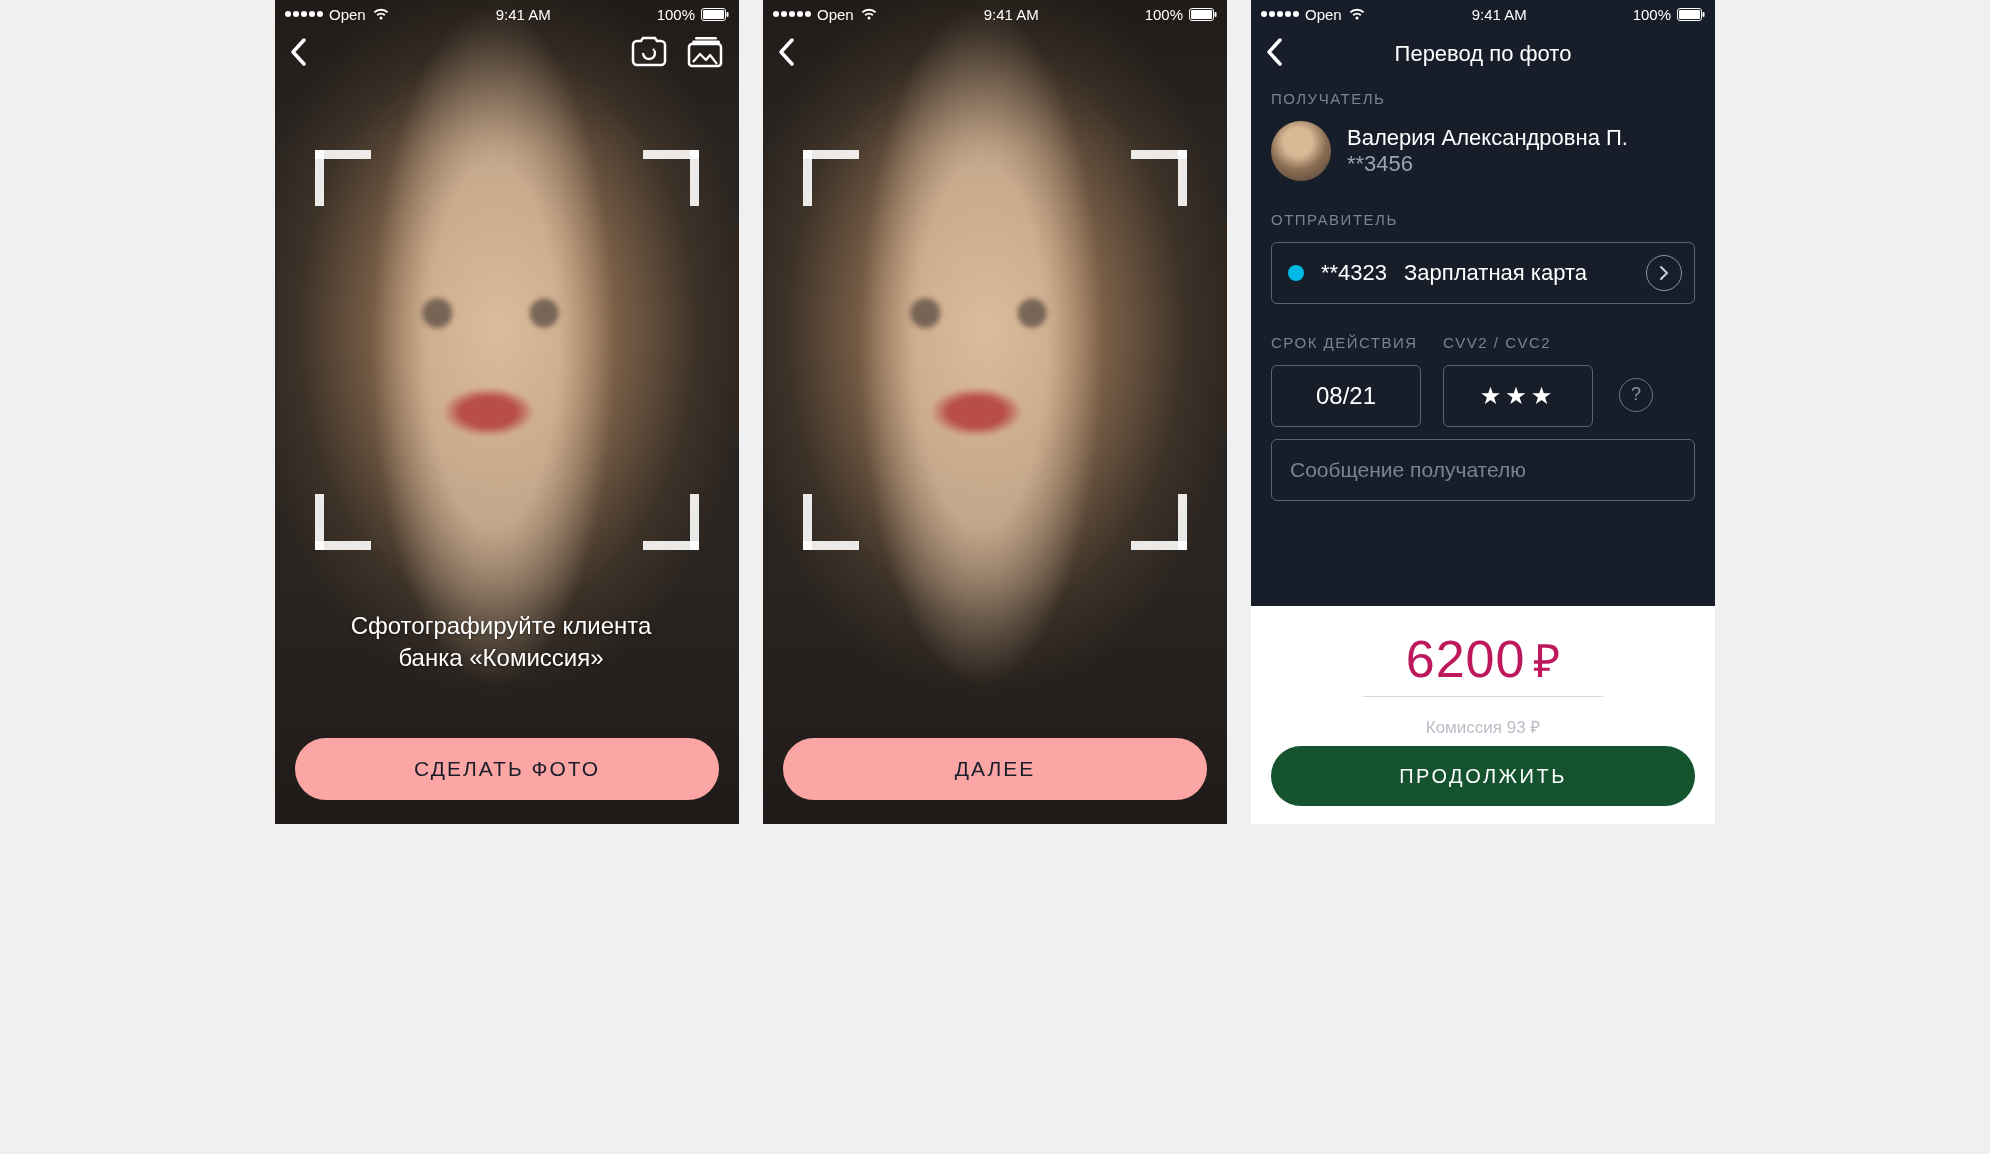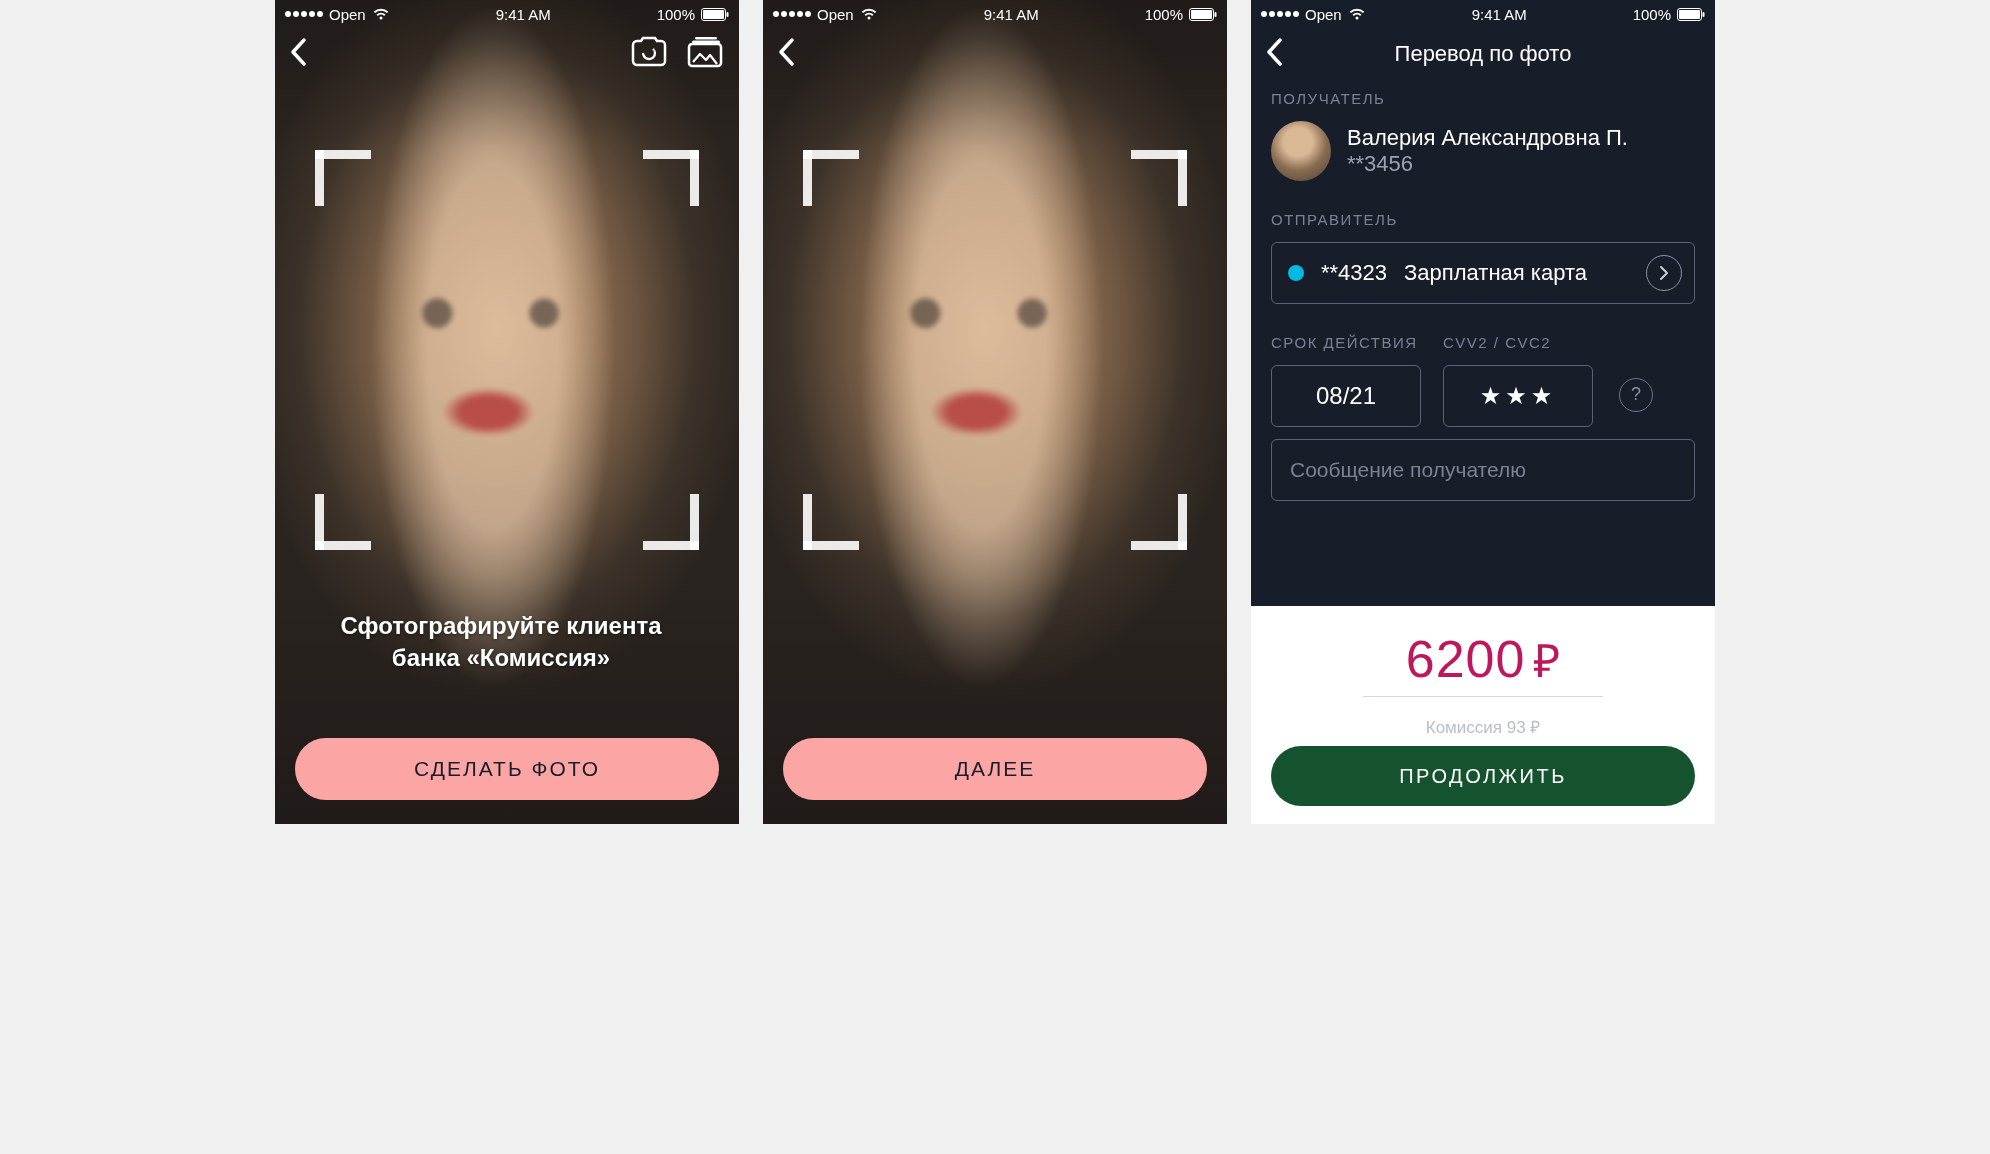--- a/index.html
+++ b/index.html
@@ -75,21 +75,21 @@
   .corner.bl { bottom:0; left:0; }
   .corner.br { bottom:0; right:0; }
   .corner.tl::before, .corner.tr::before { top:0; left:0; right:0; height:9px; }
   .corner.bl::before, .corner.br::before { bottom:0; left:0; right:0; height:9px; }
   .corner.tl::after, .corner.bl::after { top:0; bottom:0; left:0; width:9px; }
   .corner.tr::after, .corner.br::after { top:0; bottom:0; right:0; width:9px; }
   .instruction {
     position:absolute; left:0; right:12px;
     top:610px;
     text-align:center; color:#fff; font-size:24px; line-height:1.35;
-    font-weight:700; padding: 0 44px; z-index:6;
+    font-weight:400; padding: 0 44px; z-index:6;
     text-shadow: 0 1px 3px rgba(0,0,0,0.5);
   }
   .primary-btn-white {
     position:absolute; bottom:24px; left:20px; right:20px;
     height:62px; background:#fca5a5; border-radius:31px;
     display:flex; align-items:center; justify-content:center;
     font-size:21px; letter-spacing:2px; color:#1a1e2a;
     font-weight:400; z-index:10; cursor:pointer;
   }
 

